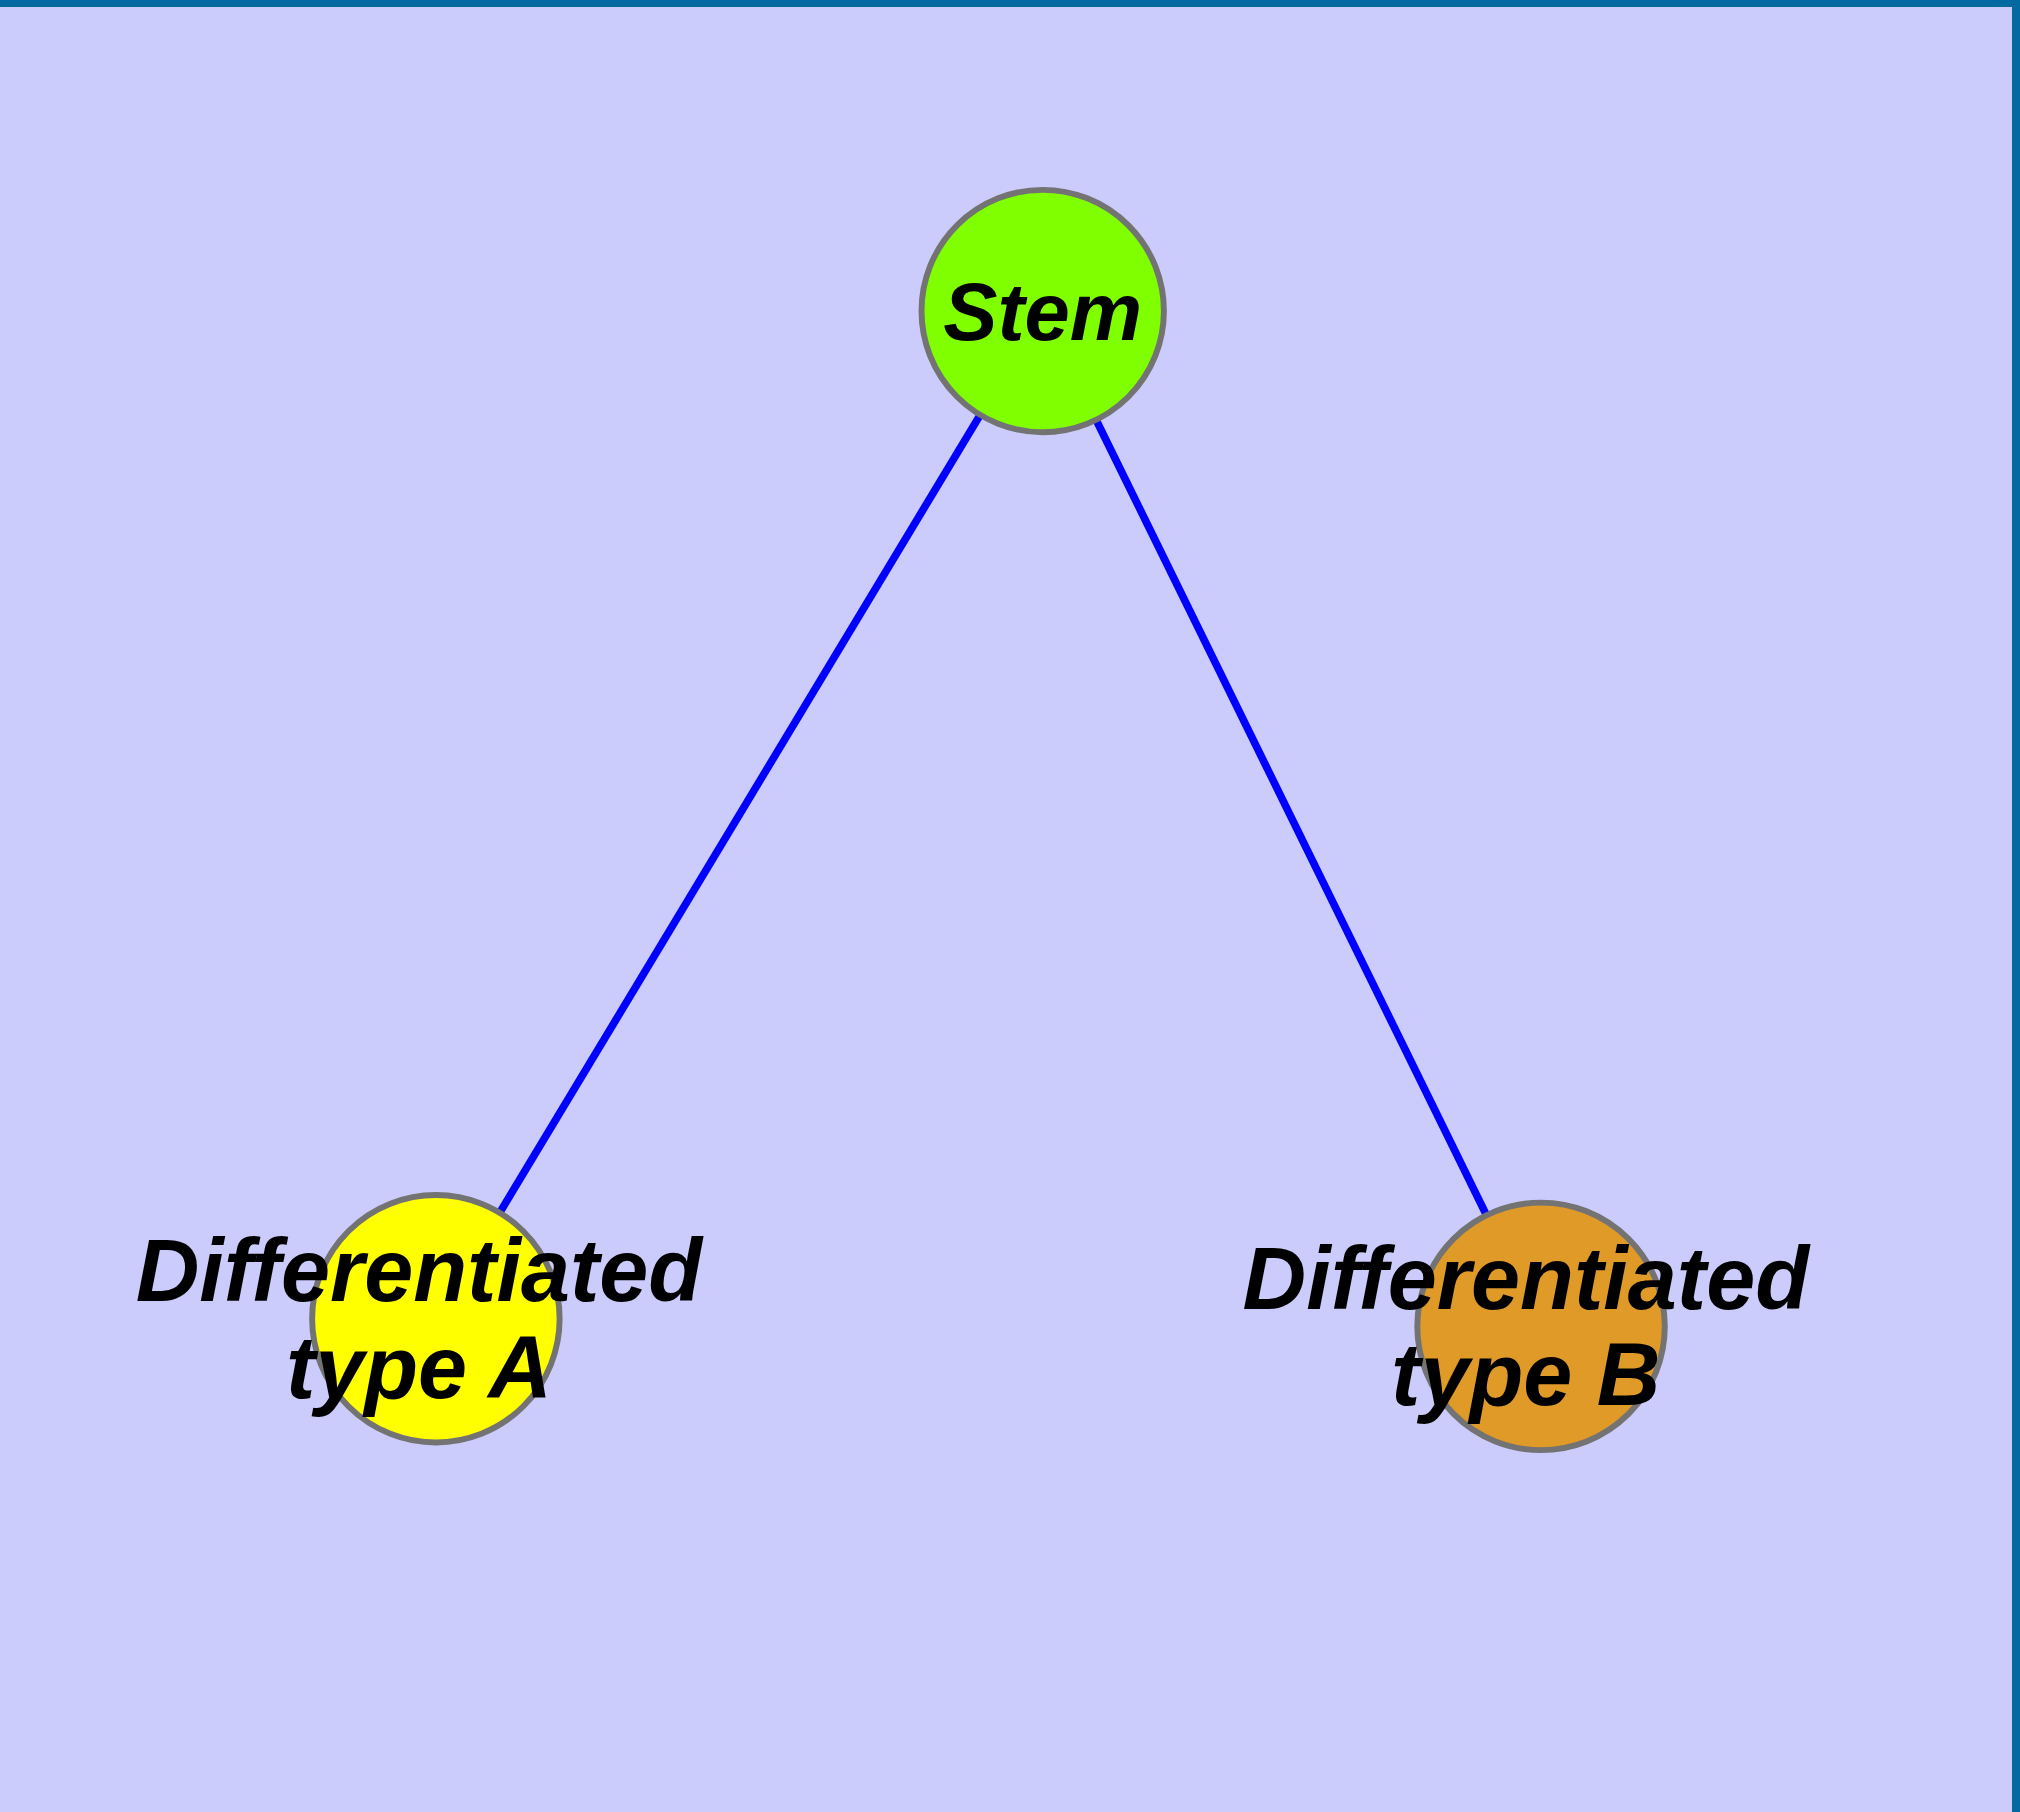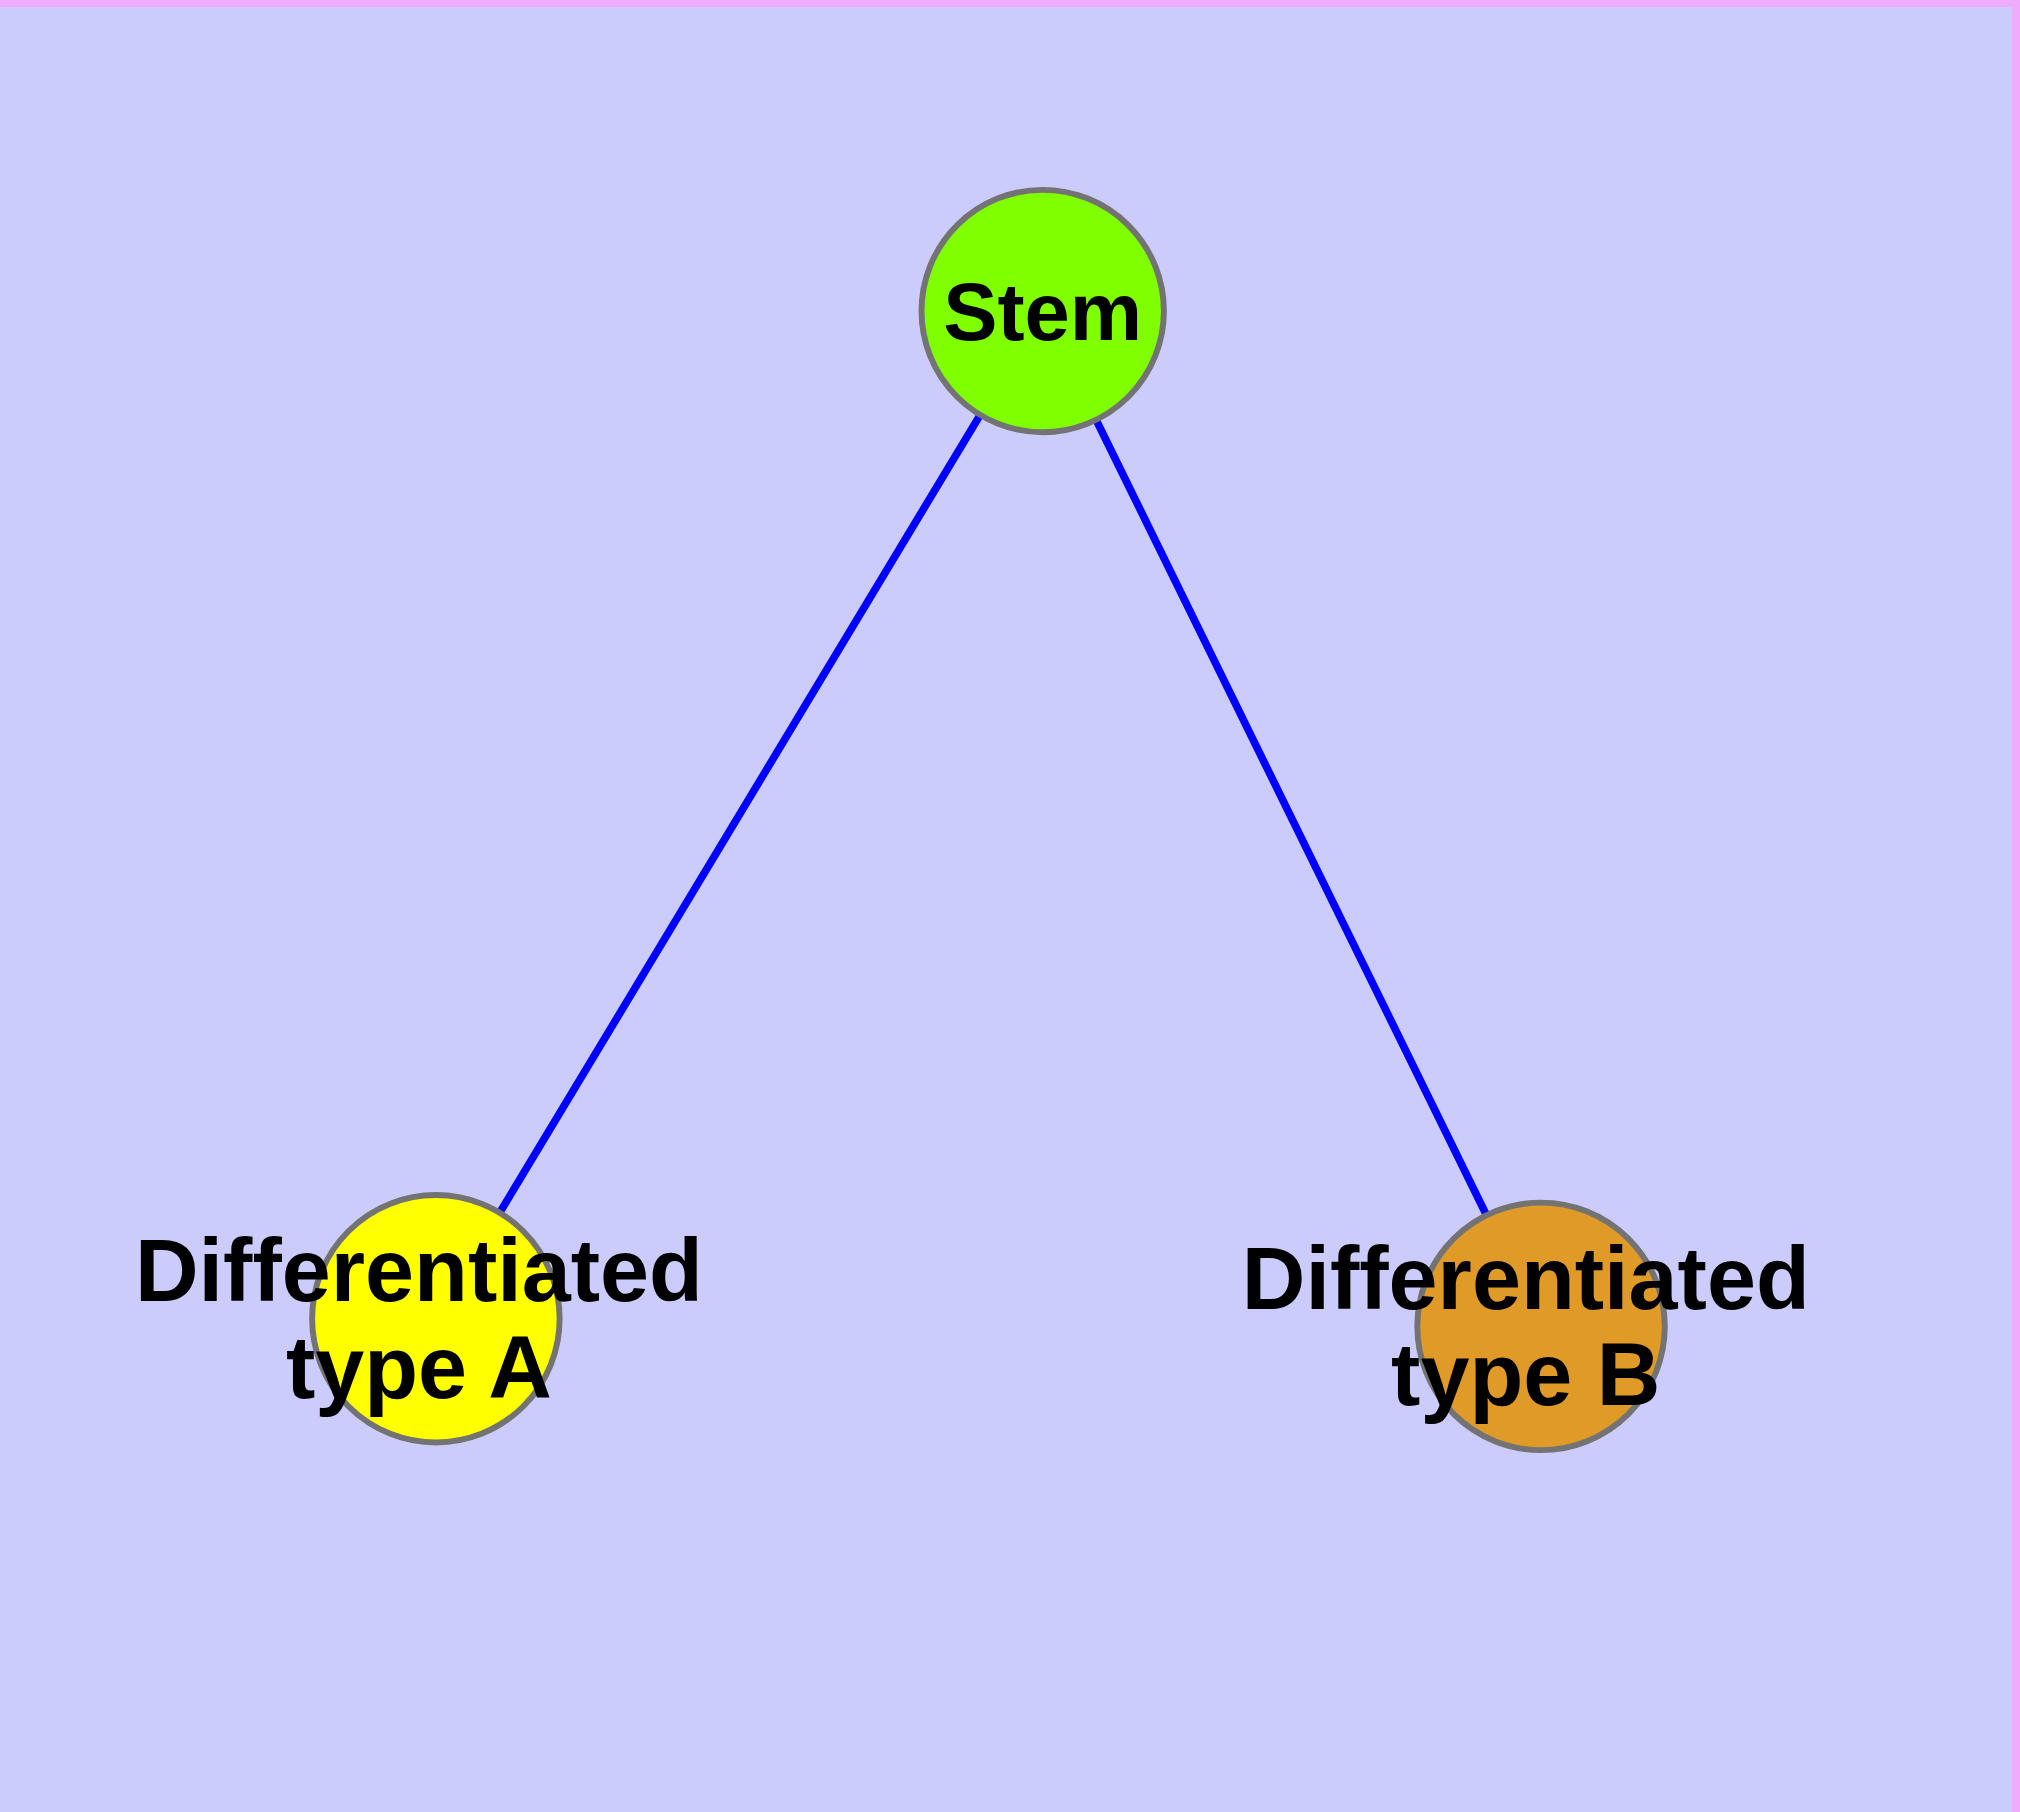--- a/index.html
+++ b/index.html
@@ -41,21 +41,21 @@
   .node-label-stem {
     font-size: 96px;
   }
   .node-label-leaf {
     font-size: 104px;
   }
 </style>
 </head>
 <body>
 
-<div id="canvas" style="background: #f0abfc;">
+<div id="canvas" style="background: #0369a1; font-style: italic;">
   <div id="plot-area" style="background: rgb(204, 204, 252);"></div>
 
   <svg id="graph-svg" viewBox="0 0 2384 2138" xmlns="http://www.w3.org/2000/svg">
 
     <g>
       <line id="edge-stem-diff-a" x1="1230" y1="367" x2="514" y2="1556" stroke="#0000ff" stroke-width="9" stroke-linecap="butt"></line>
       <line id="edge-stem-diff-b" x1="1230" y1="367" x2="1818" y2="1565" stroke="#0000ff" stroke-width="9" stroke-linecap="butt"></line>
     </g>
 
     <g>

